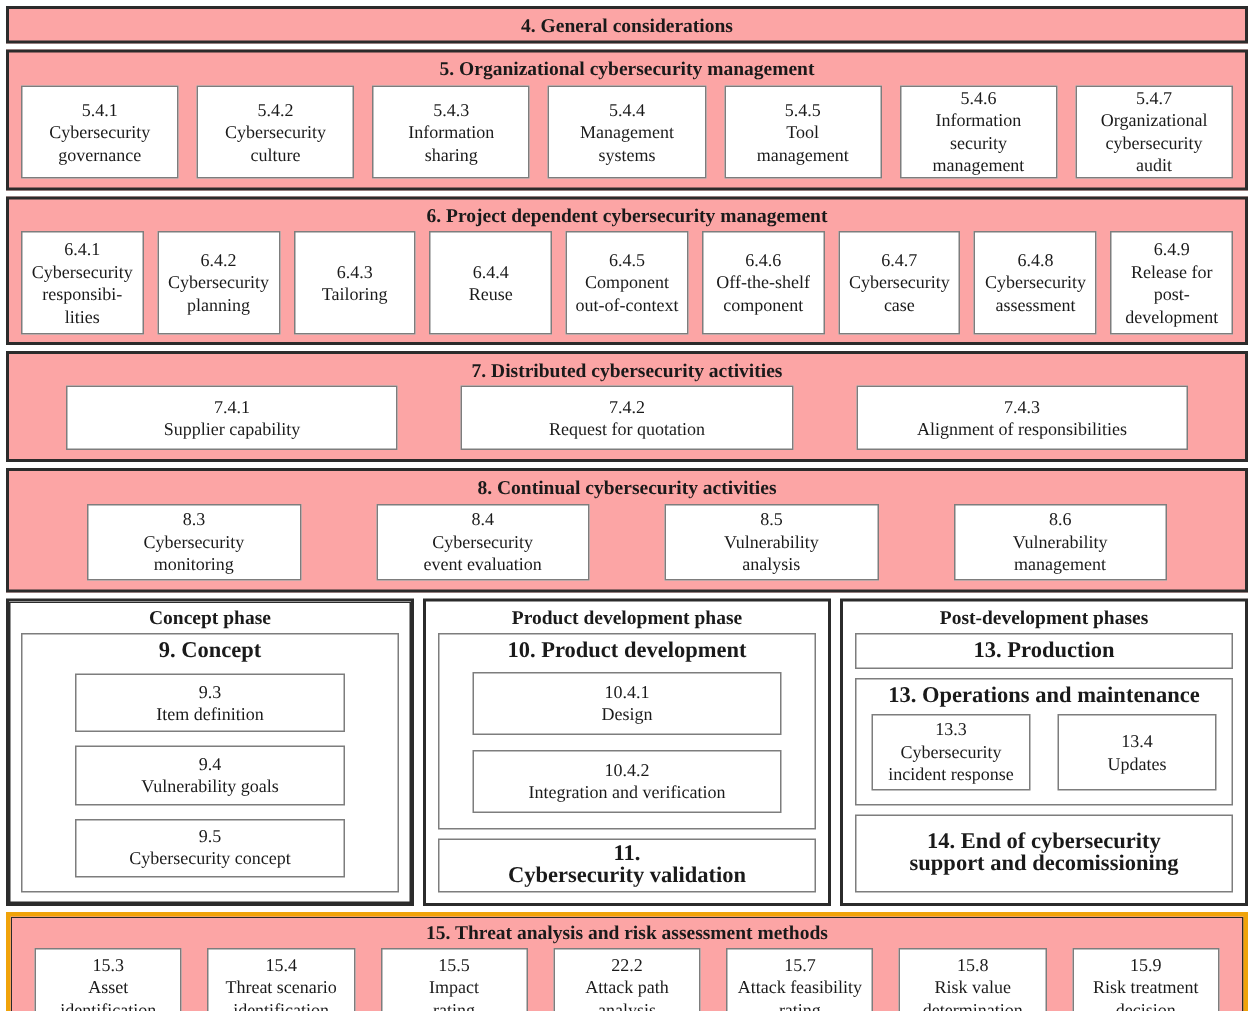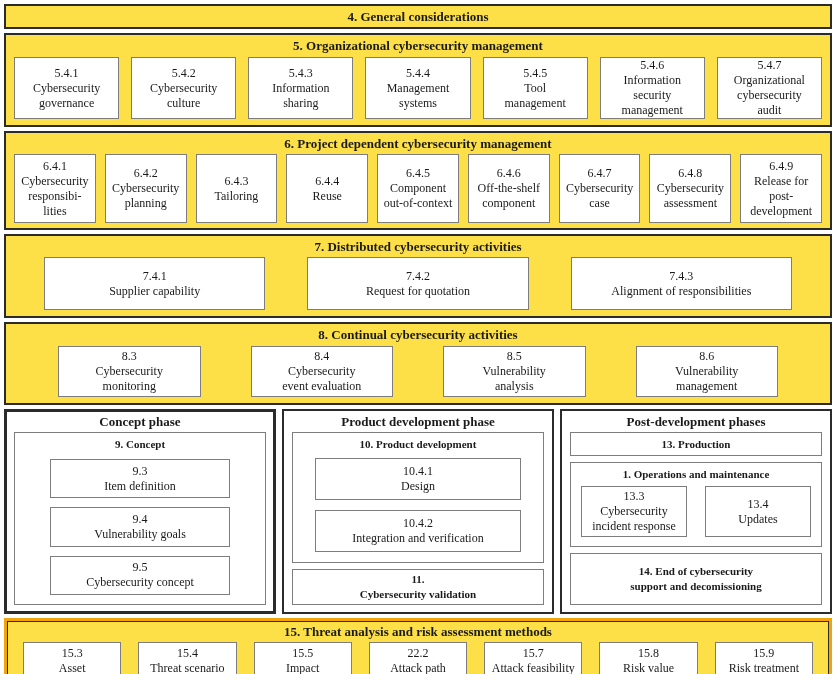--- a/index.html
+++ b/index.html
@@ -11,21 +11,21 @@
   .page{
     box-sizing:border-box;
     width:837px;height:674px;
     padding:4px 5px 3px 4px;
     display:flex;flex-direction:column;gap:4px;
   }
   .section{
     box-sizing:border-box;
     border:2px solid #2b2b2b;
     display:flex;flex-direction:column;
-    background:#fde047;
+    background:#fca5a5;
   }
   .sec-title{
     font-weight:bold;font-size:13px;line-height:16px;
     text-align:center;padding:3px 0 2px;
     white-space:pre-line;
   }
   .row{
     flex:1;display:flex;align-items:stretch;
   }
   .item-box{
@@ -35,21 +35,21 @@
     text-align:center;font-size:12px;line-height:15px;
     padding:2px;background:#fff;
   }
   .item-name{white-space:pre-line;}
   
   .row-org{gap:12px;padding:1px 8px 6px;}
   .row-org .item-box{height:62px;}
   .row-proj{gap:9px;padding:0 8px 5px;}
   .row-proj .item-box{height:69px;}
   .row-dist{gap:42px;padding:0 38px 6px;}
-  .row-dist .item-box{height:53px;}
+  .row-dist .item-box{height:43px;}
   .row-cont{gap:50px;padding:1px 52px 6px;}
   .row-cont .item-box{height:51px;}
   .row-tara{gap:17px;padding:0 16px 6px;}
   .row-tara .item-box{height:53px;}
   
   .orange{
     border:3px solid var(--accent,#F0A30A);
     box-shadow:inset 0 0 0 1px #2b2b2b;
   }
   
@@ -63,21 +63,21 @@
   .phase-title{
     font-weight:bold;font-size:13px;line-height:16px;
     text-align:center;padding:3px 0 2px;
   }
   .subsection{
     box-sizing:border-box;
     border:1px solid #7d7d7d;
     display:flex;flex-direction:column;background:#fff;
   }
   .sub-title{
-    font-weight:bold;font-size:11px;line-height:15px;
+    font-weight:bold;font-size:15px;line-height:15px;
     text-align:center;padding:4px 2px 2px;
     white-space:pre-line;
   }
   .grow{flex:1;}
   .center-box{justify-content:center;}
   .center-box .sub-title{padding:2px;}
   .mt{margin-top:6px;}
   .col{
     flex:1;display:flex;flex-direction:column;
     gap:9px;padding:5px 35px 9px;
@@ -280,21 +280,21 @@
 Cybersecurity validation</div>
       </div>
     </div>
 
     <div class="phase">
       <div class="phase-title">Post-development phases</div>
       <div class="subsection center-box box-12">
         <div class="sub-title">13. Production</div>
       </div>
       <div class="subsection grow mt">
-        <div class="sub-title">1. Operations and maintenance</div>
+        <div class="sub-title">13. Operations and maintenance</div>
         <div class="row-13">
             <div class="item-box">
               <div class="item-num">13.3</div>
               <div class="item-name">Cybersecurity
 incident response</div>
             </div>
             <div class="item-box">
               <div class="item-num">13.4</div>
               <div class="item-name">Updates</div>
             </div>

